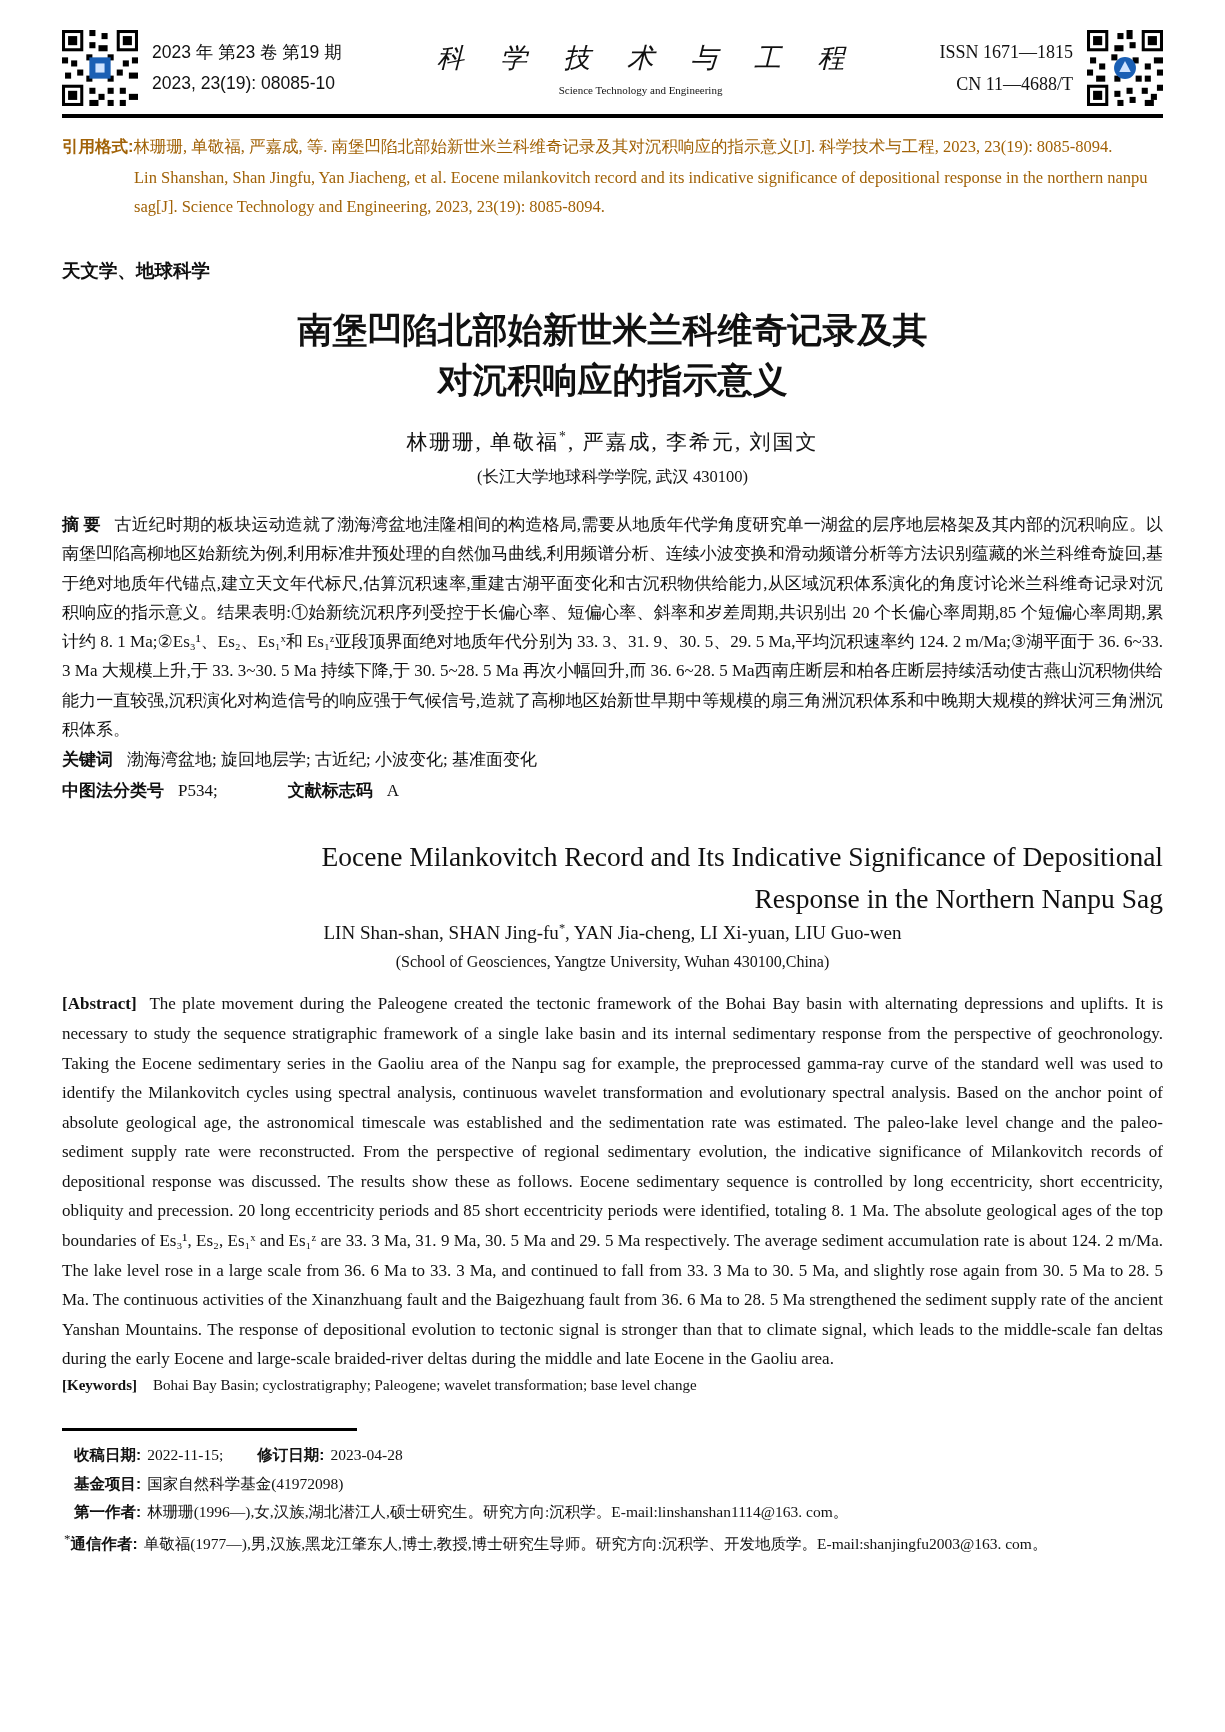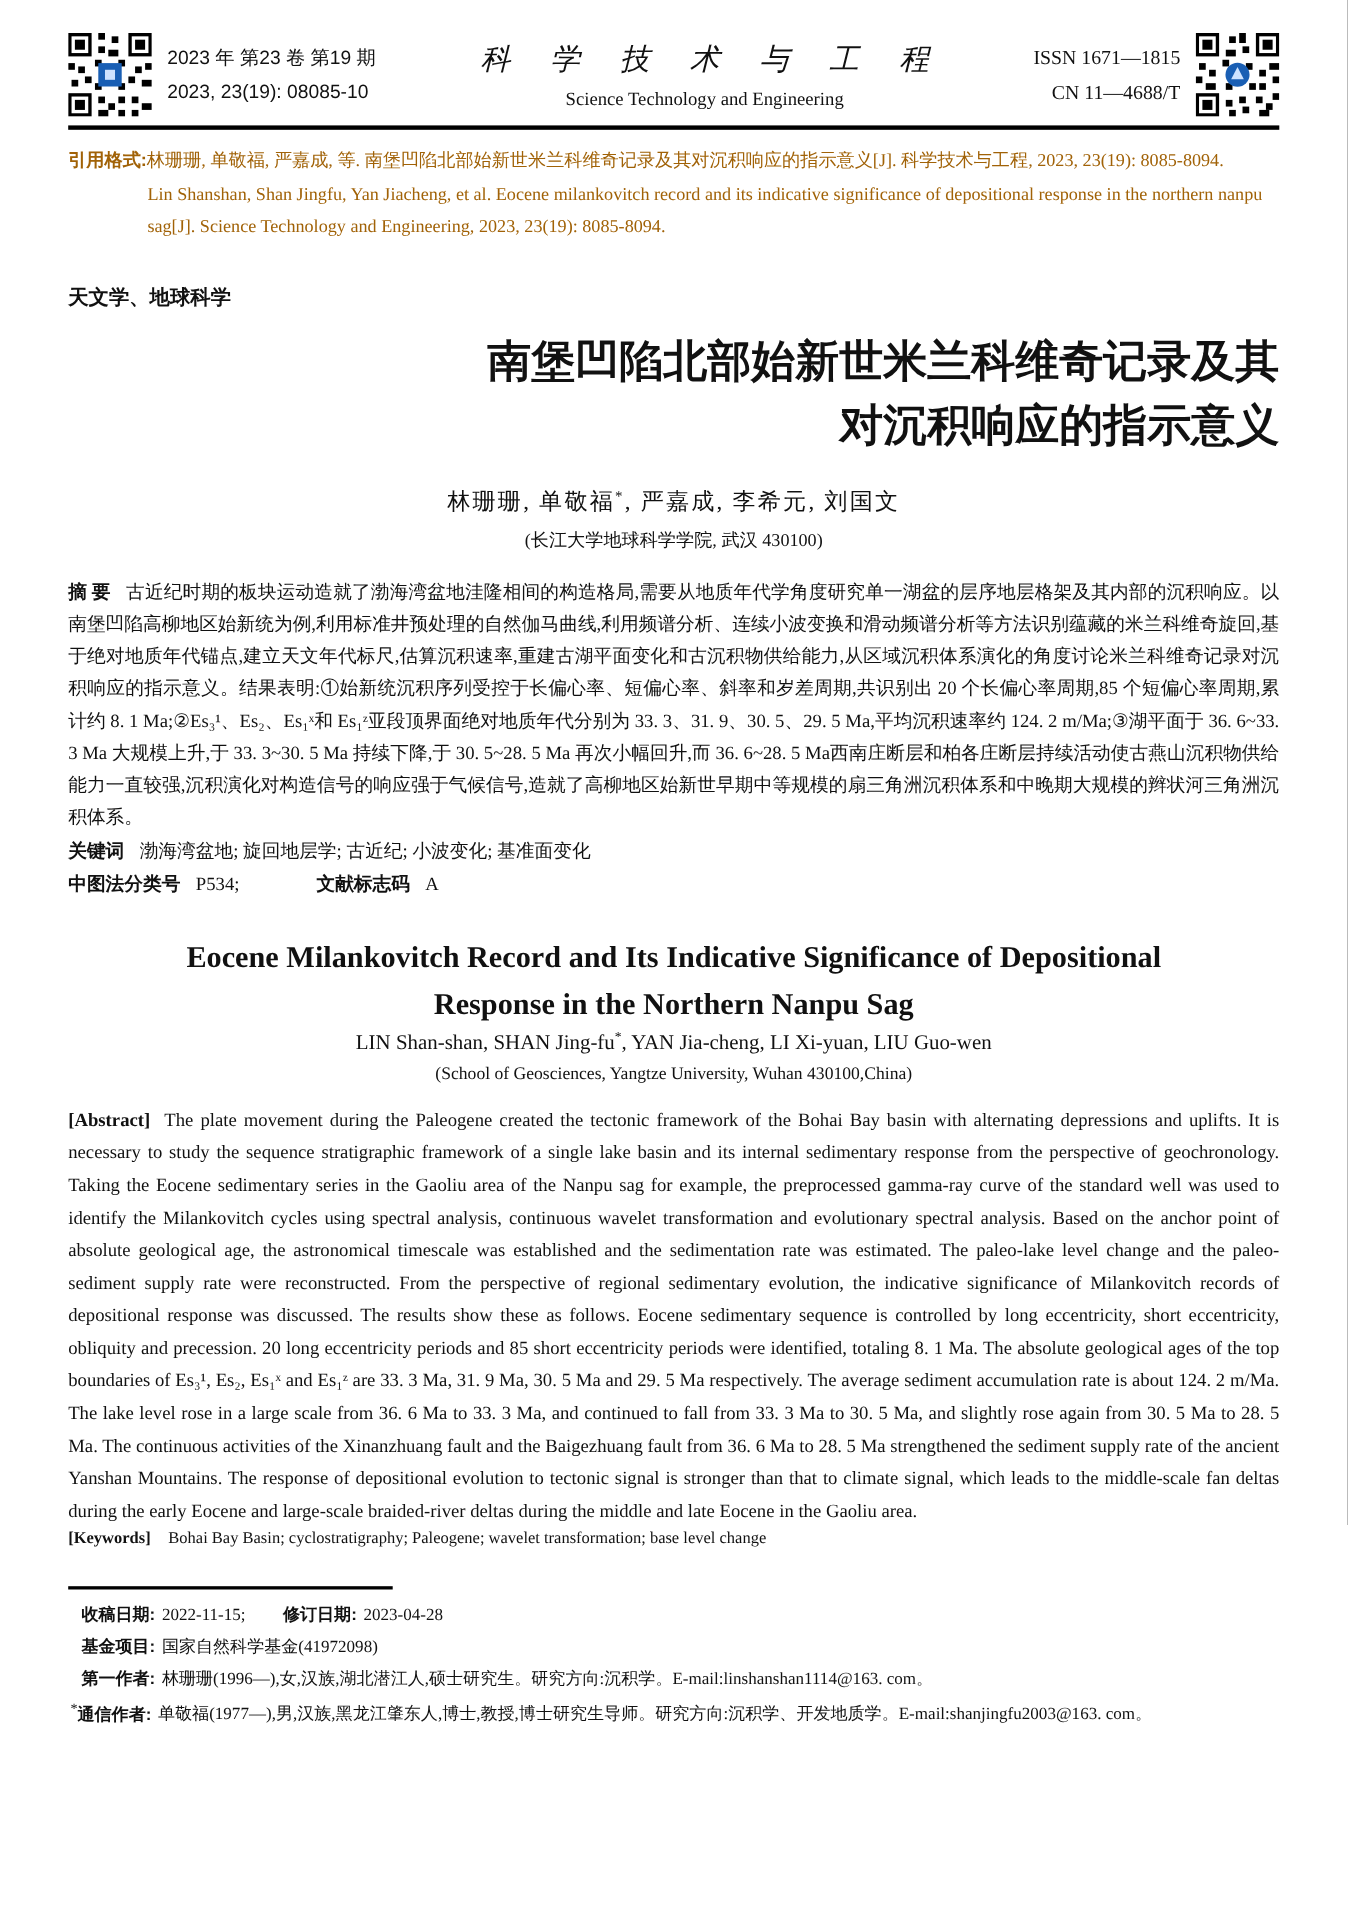--- a/index.html
+++ b/index.html
@@ -32,21 +32,21 @@
   .jname { flex: 1 1 auto; text-align: center; }
   .jname .cn {
     font-family: "Liberation Serif", "DejaVu Serif", serif;
     font-size: 27px;
     letter-spacing: 0.55em;
     margin-left: 0.55em;
     white-space: nowrap;
     font-style: italic;
   }
   .jname .en {
-    font-size: 17px;
+    font-size: 11px;
     margin-top: 8px;
     white-space: nowrap;
   }
   .issn-info {
     font-size: 18px;
     line-height: 1.8;
     text-align: right;
     white-space: nowrap;
     flex: 0 0 auto;
   }
@@ -69,24 +69,24 @@
     font-weight: bold;
   }
   
   .section-label {
     font-family: "Liberation Sans", "DejaVu Sans", sans-serif;
     font-weight: bold;
     font-size: 18.5px;
     margin-top: 36px;
   }
   .title-cn {
-    font-family: Liberation Mono, monospace;
-    font-weight: bold;
-    font-size: 40px;
-    text-align: right;
+    font-family: Liberation Sans, sans-serif;
+    font-weight: bold;
+    font-size: 35px;
+    text-align: center;
     line-height: 1.45;
     margin: 22px 0 0 0;
   }
   .authors-cn {
     text-align: center;
     font-size: 21px;
     margin-top: 22px;
     letter-spacing: 2px;
   }
   .authors-cn sup, .authors-en sup { font-size: 0.65em; }
@@ -109,22 +109,22 @@
   .keywords-cn, .clc-line {
     font-size: 17px;
     line-height: 1.7;
     margin-top: 2px;
   }
   .clc-line .gap { display: inline-block; width: 70px; }
   .kw-label { margin-right: 14px; }
   
   .title-en {
     font-size: 27.5px;
-    font-weight: bold;
-    text-align: center;
+    font-weight: normal;
+    text-align: right;
     line-height: 1.55;
     margin: 30px 0 0 0;
   }
   .authors-en {
     text-align: center;
     font-size: 19px;
   }
   .affil-en {
     text-align: center;
     font-size: 16px;

